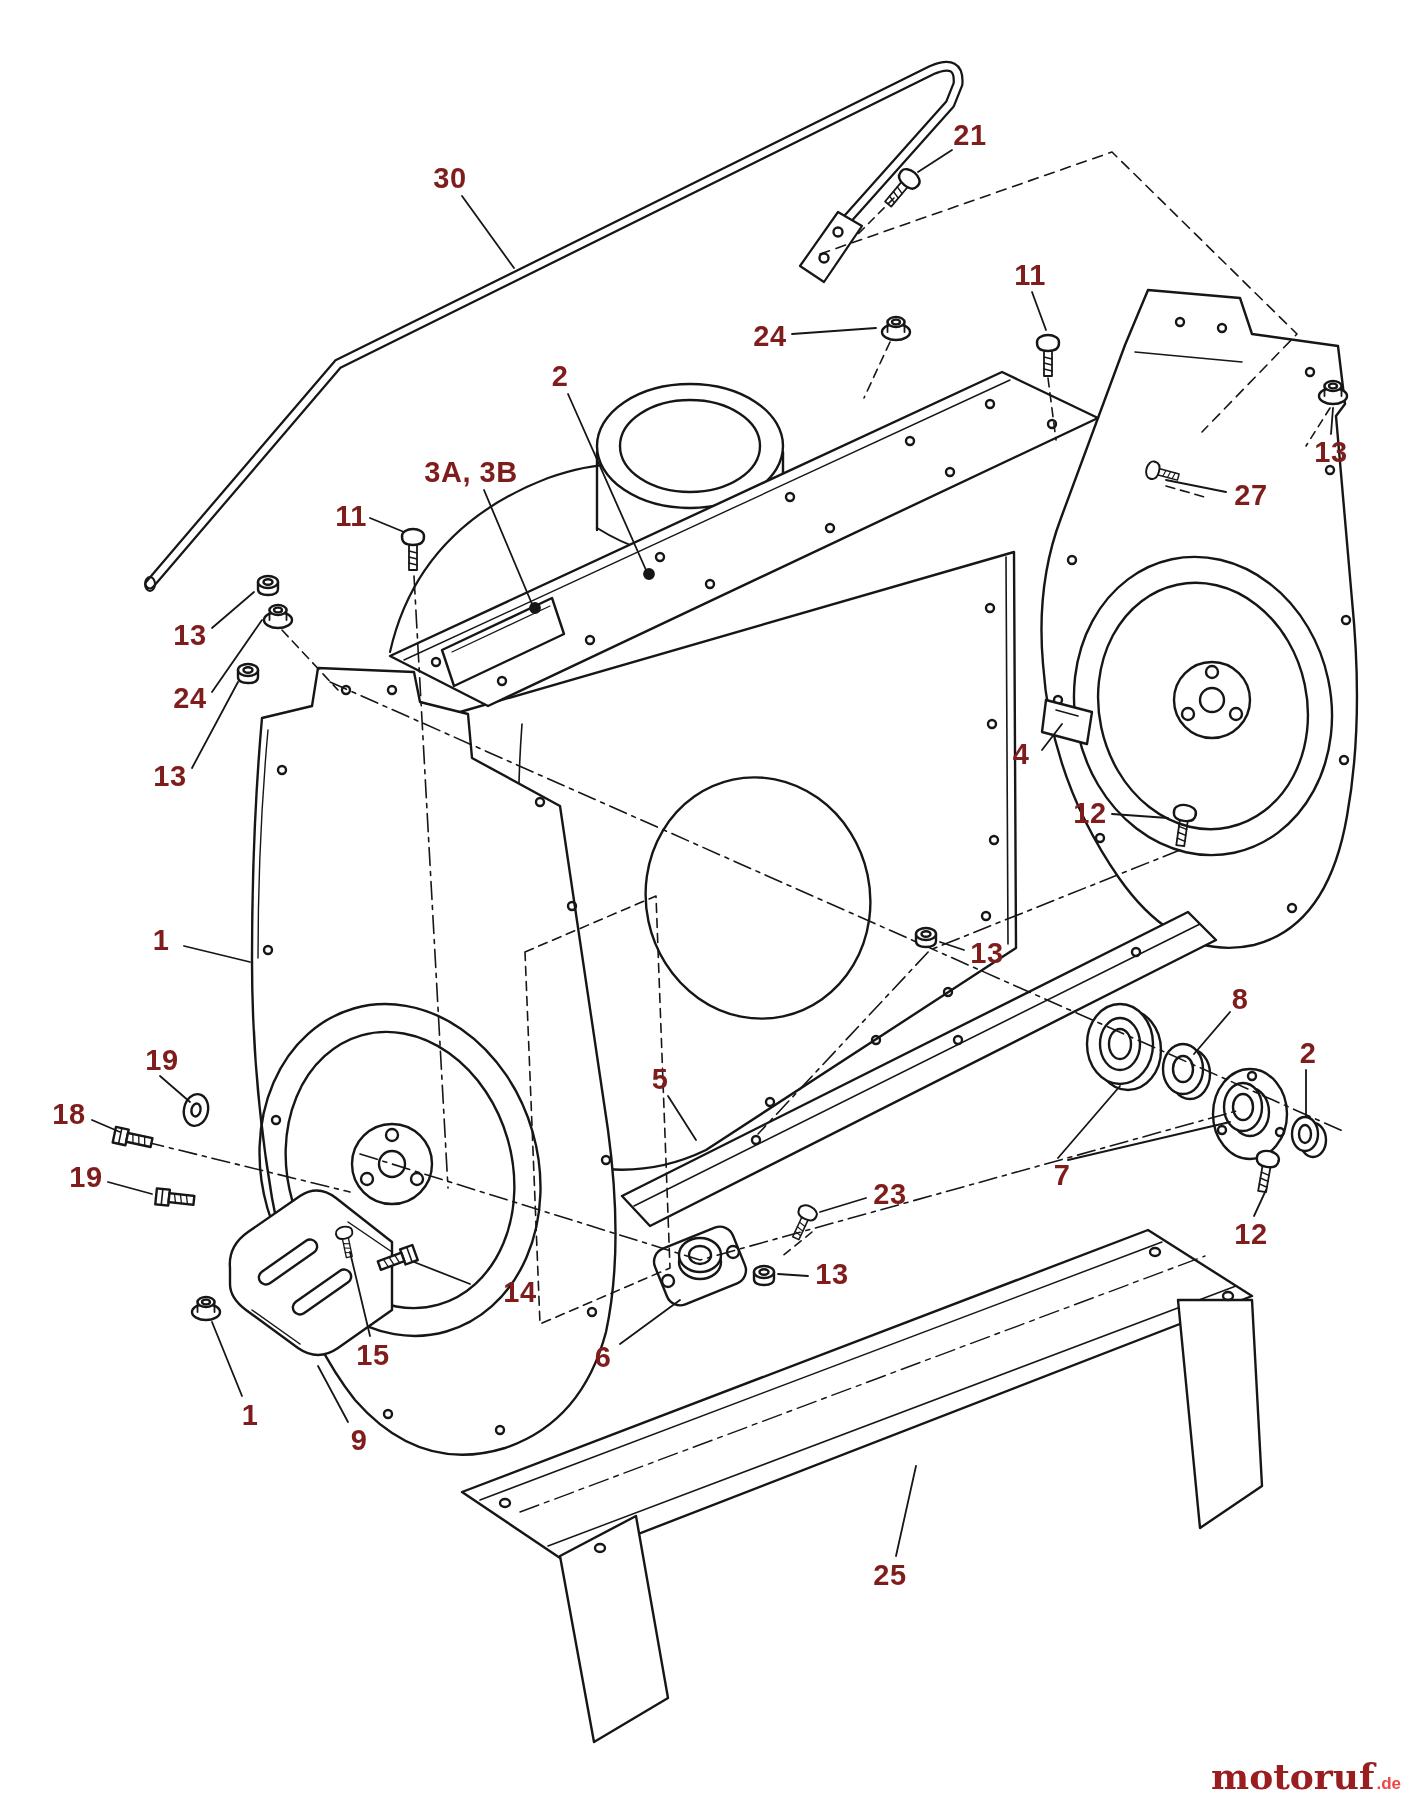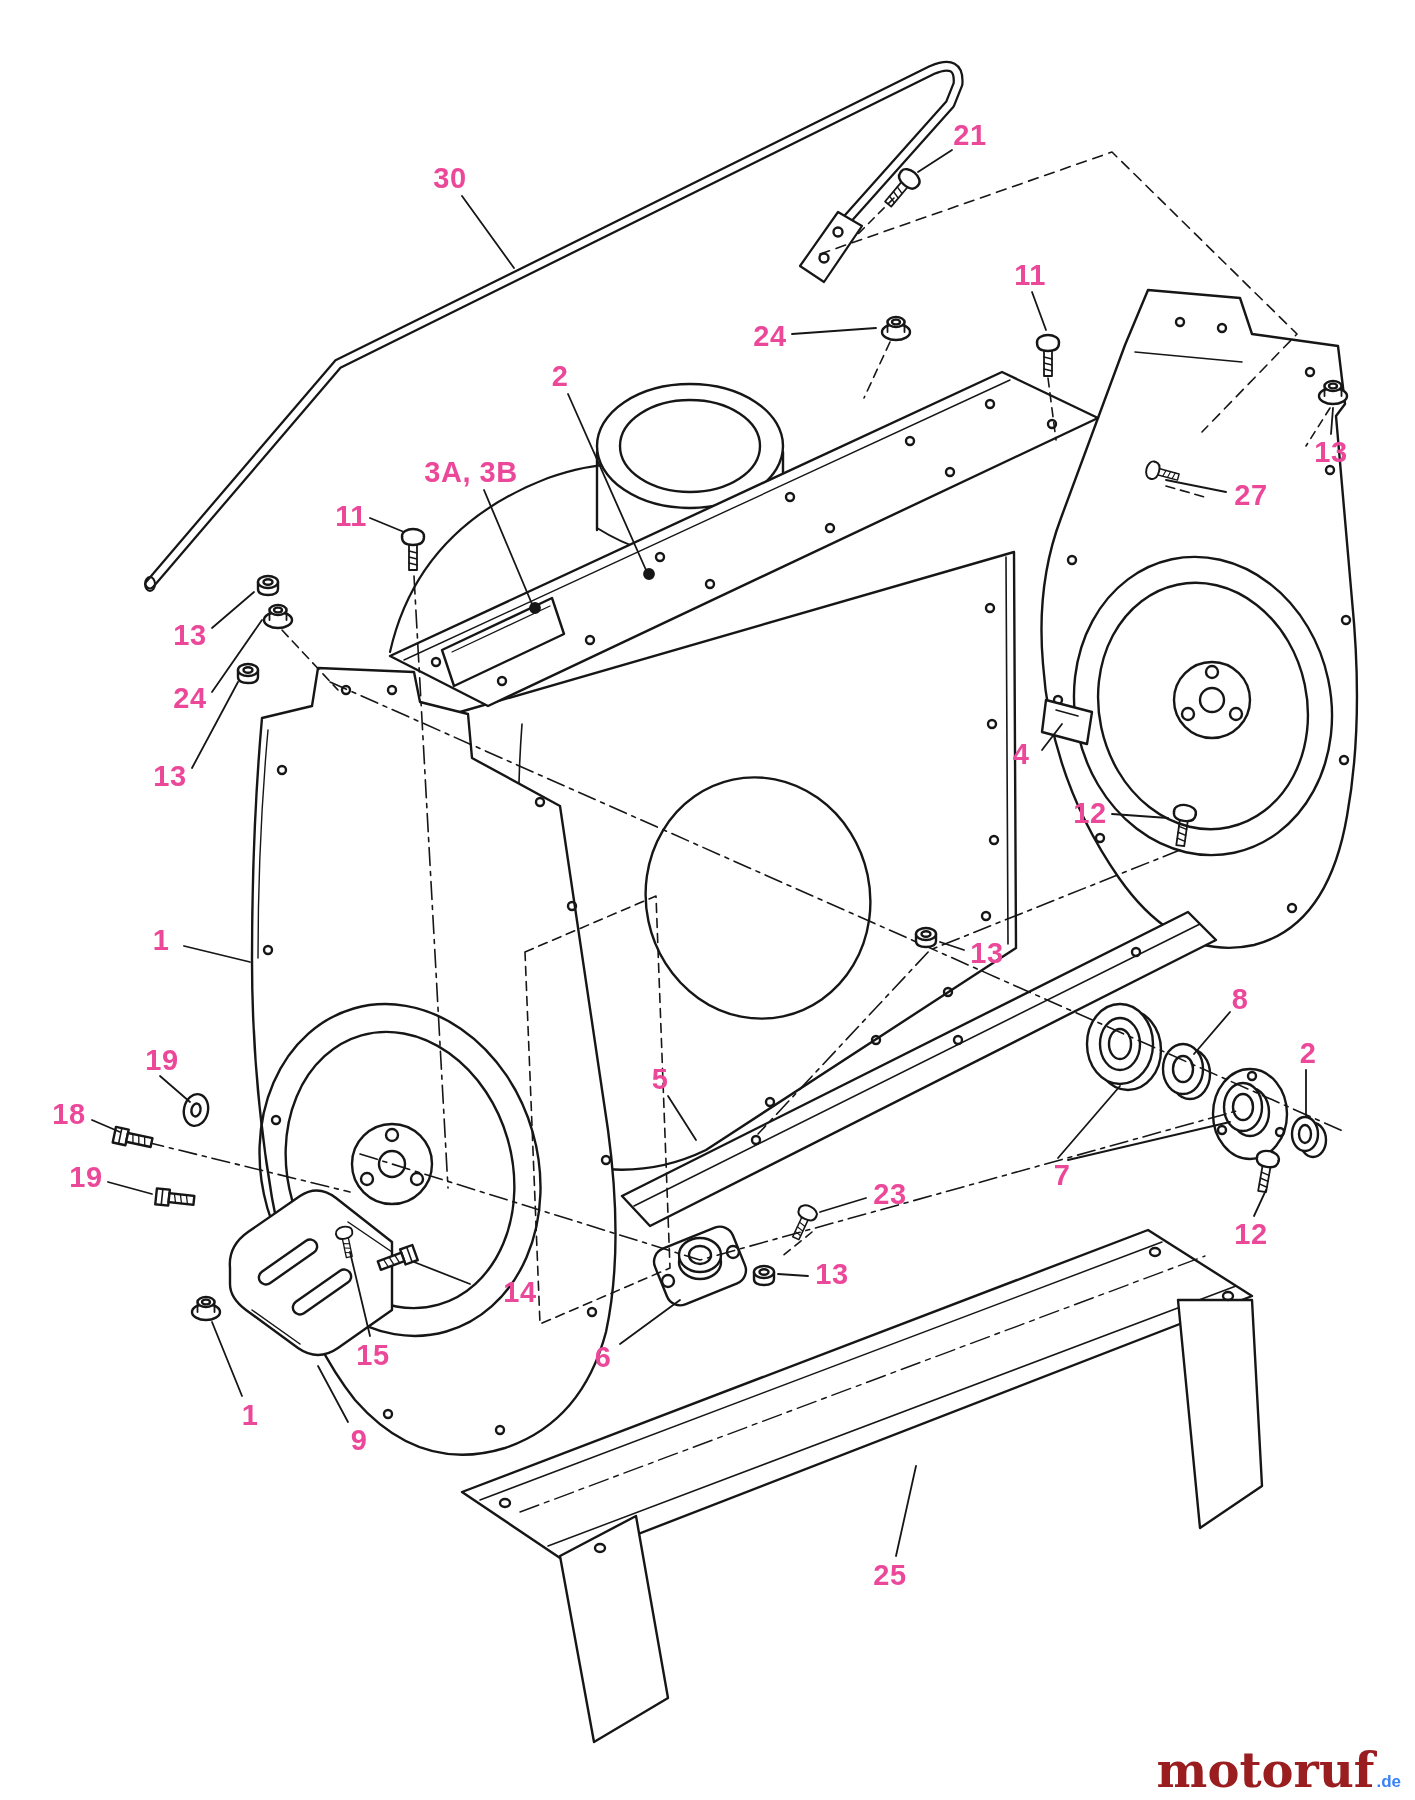--- a/index.html
+++ b/index.html
@@ -1,22 +1,22 @@
 <!DOCTYPE html>
 <html><head>
 <meta charset="utf-8">
 <style>
   html,body{margin:0;padding:0;background:#ffffff;}
   .stage{position:relative;width:1415px;height:1800px;background:#fff;overflow:hidden;
          font-family:"Liberation Sans",sans-serif;}
   .stage svg{position:absolute;left:0;top:0;}
   .callout{position:absolute;transform:translate(-50%,-50%);font-weight:bold;font-size:29px;
-           color:#ec4899;white-space:nowrap;letter-spacing:.5px;}
+           color:#7f1d1d;white-space:nowrap;letter-spacing:.5px;}
   .watermark{position:absolute;right:14px;bottom:6px;display:flex;align-items:baseline;}
-  .watermark .brand{font-family:"DejaVu Serif",serif;font-weight:bold;font-size:48px;line-height:1;}
+  .watermark .brand{font-family:"DejaVu Serif",serif;font-weight:bold;font-size:36px;line-height:1;}
   .watermark .suffix{font-family:"Liberation Sans",sans-serif;font-weight:bold;font-size:17px;margin-left:2px;}
 </style>
 </head>
 <body>
 
 <div class="stage">
 
 <svg viewBox="0 0 1415 1800" width="1415" height="1800">
   <defs>
     <g id="screw-pan">
@@ -322,16 +322,16 @@
   <div class="callout" style="left:832px;top:1274px">13</div>
   <div class="callout" style="left:520px;top:1292px">14</div>
   <div class="callout" style="left:603px;top:1357px">6</div>
   <div class="callout" style="left:373px;top:1355px">15</div>
   <div class="callout" style="left:250px;top:1415px">1</div>
   <div class="callout" style="left:359px;top:1440px">9</div>
   <div class="callout" style="left:890px;top:1575px">25</div>
 
   <div class="watermark">
     <span class="brand" style="color:#9a1d20">motoruf</span>
-      <span class="suffix" style="color:#3b82f6">.de</span>
+      <span class="suffix" style="color:#ef4444">.de</span>
   </div>
 
 </div>
 
 </body></html>

